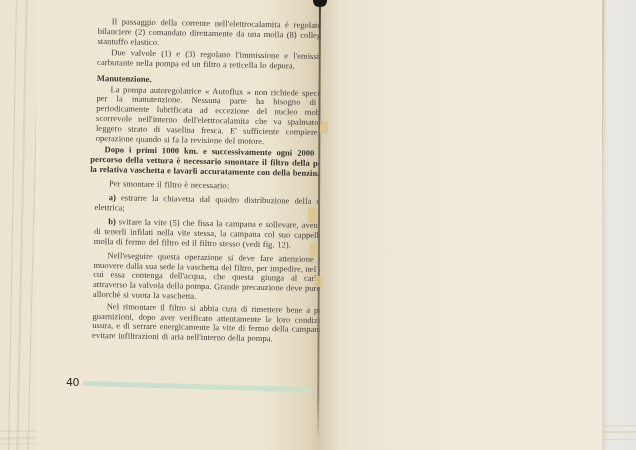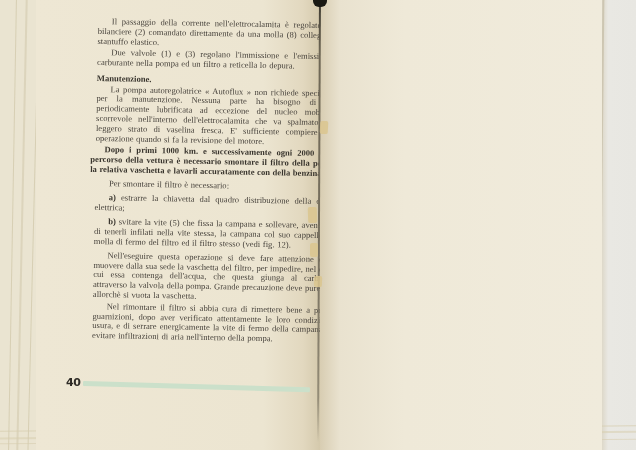--- a/index.html
+++ b/index.html
@@ -50,21 +50,21 @@
   .p{margin:0 0 1.5px 0;font-size:8.5px;line-height:9.9px;text-align:justify;
      letter-spacing:.05px;word-spacing:.4px;}
   .ind{text-indent:14px;}
   .b{font-weight:bold;color:#37332c;}
   .outdent{margin-left:-5px;}
   .head{margin:4.5px 0 2px 0;font-size:8.6px;font-weight:bold;color:#37332c;}
   .gap{margin-top:4px;}
 
   
   .pagenum{position:absolute;font-family:"DejaVu Sans","Liberation Sans",sans-serif;
-    font-weight:bold;font-size:11px;color:#2e2b26;letter-spacing:-.5px;}
+    font-weight:normal;font-size:11px;color:#2e2b26;letter-spacing:-.5px;}
   .pagenum-left{left:30px;top:376px;}
   .bar{position:absolute;height:5px;border-radius:1px;}
   .bar-left{left:47px;top:381px;width:227px;transform:rotate(1.6deg);transform-origin:left center;}
 </style>
 </head>
 <body>
 
 <div class="scan">
 
   <div class="bg-right"></div>

